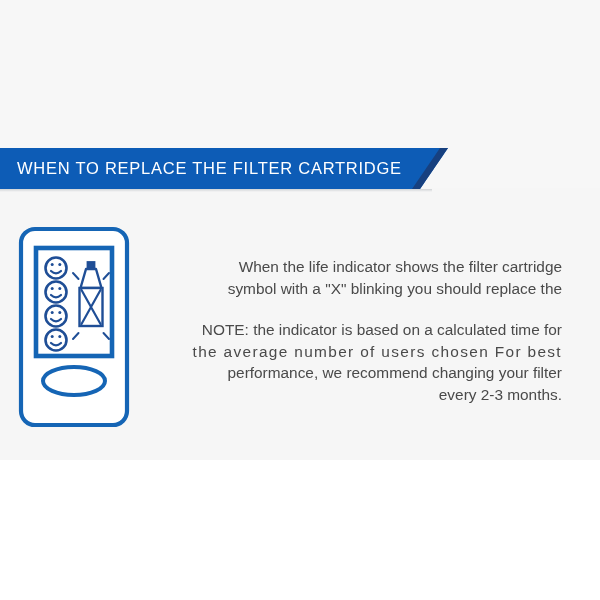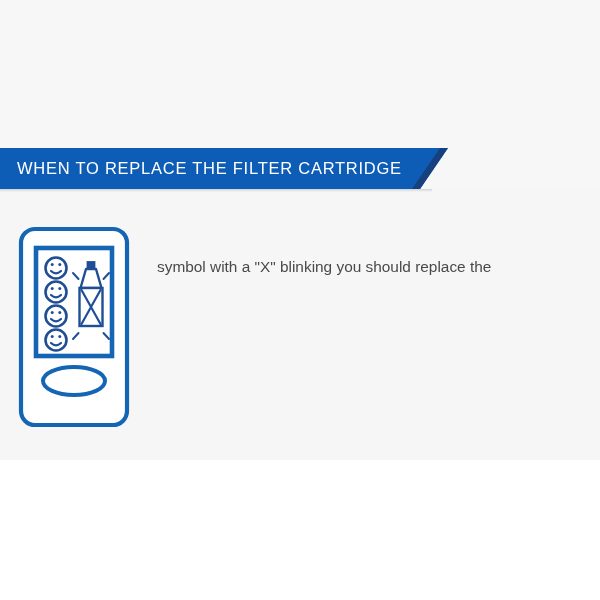--- a/index.html
+++ b/index.html
@@ -13,20 +13,21 @@
     background: #ffffff;
     font-family: "Liberation Sans", sans-serif;
     overflow: hidden;
   }
 
   .page {
     position: relative;
     width: 600px;
     height: 600px;
     background: #ffffff;
+    text-align: right;
   }
 
   
   .bg-panel {
     position: absolute;
     left: 0;
     top: 0;
     width: 600px;
     height: 460px;
     background: #f7f7f7;
@@ -175,18 +176,25 @@
         <line x1="91" y1="113" x2="85.5" y2="107"></line>
       </g>
     </g>
 
     <ellipse cx="56" cy="155" rx="31" ry="14" fill="#ffffff" stroke="#1565b5" stroke-width="4"></ellipse>
   </svg>
 
   <div class="text-col">
 
     <p class="para p1">
+      <span class="just-line">When the life indicator shows the filter cartridge</span>
       <span class="just-line">symbol with a "X" blinking you should replace the</span>
     </p>
 
+    <p class="para p2">
+      <span class="just-line">NOTE:  the indicator is based on a calculated time for</span>
+      <span class="just-line stretched">the average number of users chosen For best</span>
+      <span class="just-line">performance, we recommend changing your filter</span>
+      <span class="just-line">every 2-3 months.</span>
+    </p>
 
   </div>
 </div>
 
 </body></html>

